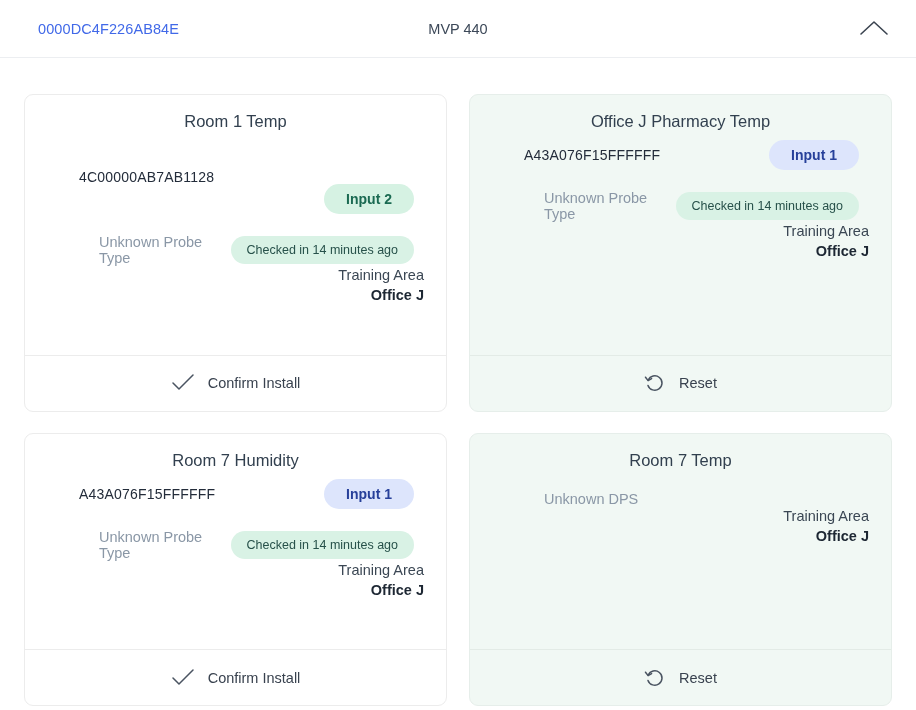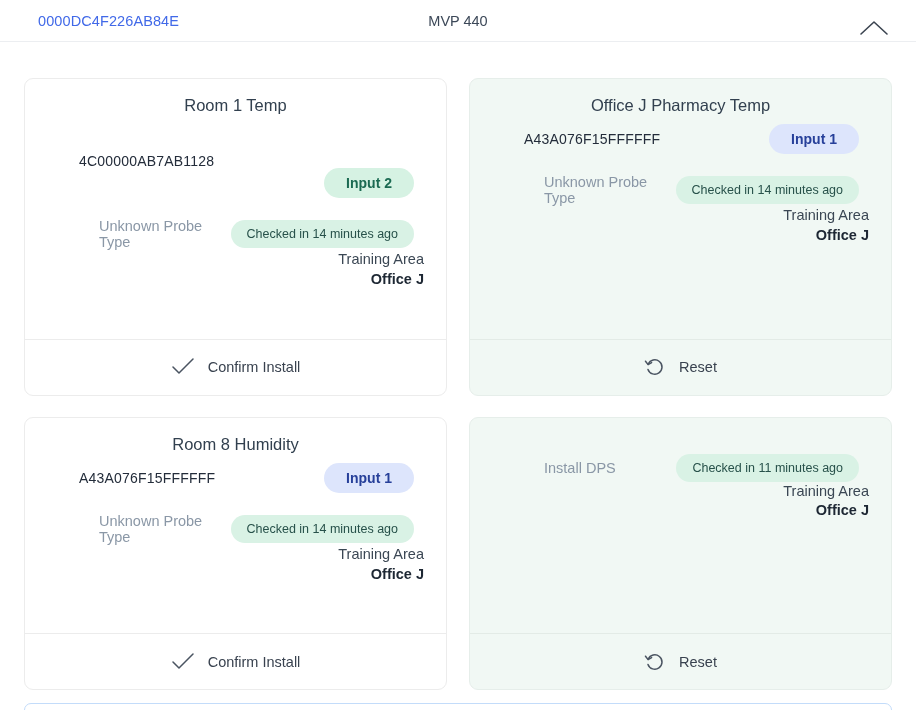--- a/index.html
+++ b/index.html
@@ -7,21 +7,21 @@
     width: 916px; height: 710px;
     background: #ffffff;
     font-family: "Liberation Sans", sans-serif;
     color: #2d3748;
     overflow: hidden;
   }
 
   
   .header {
     position: relative;
-    height: 42px;
+    height: 58px;
     border-bottom: 1px solid #eceef1;
     display: flex;
     align-items: center;
   }
   .header-link {
     position: absolute;
     left: 38px;
     font-size: 14.5px;
     color: #4169e8;
     letter-spacing: .1px;
@@ -246,21 +246,21 @@
           <path d="M4.2 8.2 A7.2 7.2 0 1 1 4.0 13.4" fill="none" stroke="#4a5461" stroke-width="1.5" stroke-linecap="round"></path>
           <polyline points="1.5,5.2 4.1,8.6 7.6,6.6" fill="none" stroke="#4a5461" stroke-width="1.5" stroke-linecap="round" stroke-linejoin="round"></polyline>
         </svg>
       </span>
       <span class="action-label">Reset</span>
     </div>
   </div>
 
   <div class="card">
     <div class="card-body">
-      <div class="card-title">Room 8 Humidity</div>
+      <div class="card-title">Room 7 Humidity</div>
       <div class="row-serial">
         <span class="serial">A43A076F15FFFFFF</span>
         <span class="badge blue">Input 1</span>
       </div>
       <div class="row-probe">
         <span class="probe-type">Unknown Probe Type</span>
         <span class="checkin-pill">Checked in 14 minutes ago</span>
       </div>
       <div class="location">
         <div class="location-area">Training Area</div>
@@ -273,23 +273,23 @@
         <svg width="24" height="18" viewBox="0 0 24 18">
           <polyline points="2,9 8,15 22,1" fill="none" stroke="#4a5461" stroke-width="1.5" stroke-linecap="round" stroke-linejoin="round"></polyline>
         </svg>
       </span>
       <span class="action-label">Confirm Install</span>
     </div>
   </div>
 
   <div class="card confirmed">
     <div class="card-body">
+      <div class="card-title">Room 7 Temp</div>
       <div class="row-probe">
-        <span class="probe-type">Install DPS</span>
-        <span class="checkin-pill">Checked in 11 minutes ago</span>
+        <span class="probe-type">Unknown DPS</span>
       </div>
       <div class="location">
         <div class="location-area">Training Area</div>
         <div class="location-name">Office J</div>
       </div>
       <div class="spacer"></div>
     </div>
     <div class="card-footer">
       <span class="icon">
         <svg width="22" height="22" viewBox="0 0 22 22">

